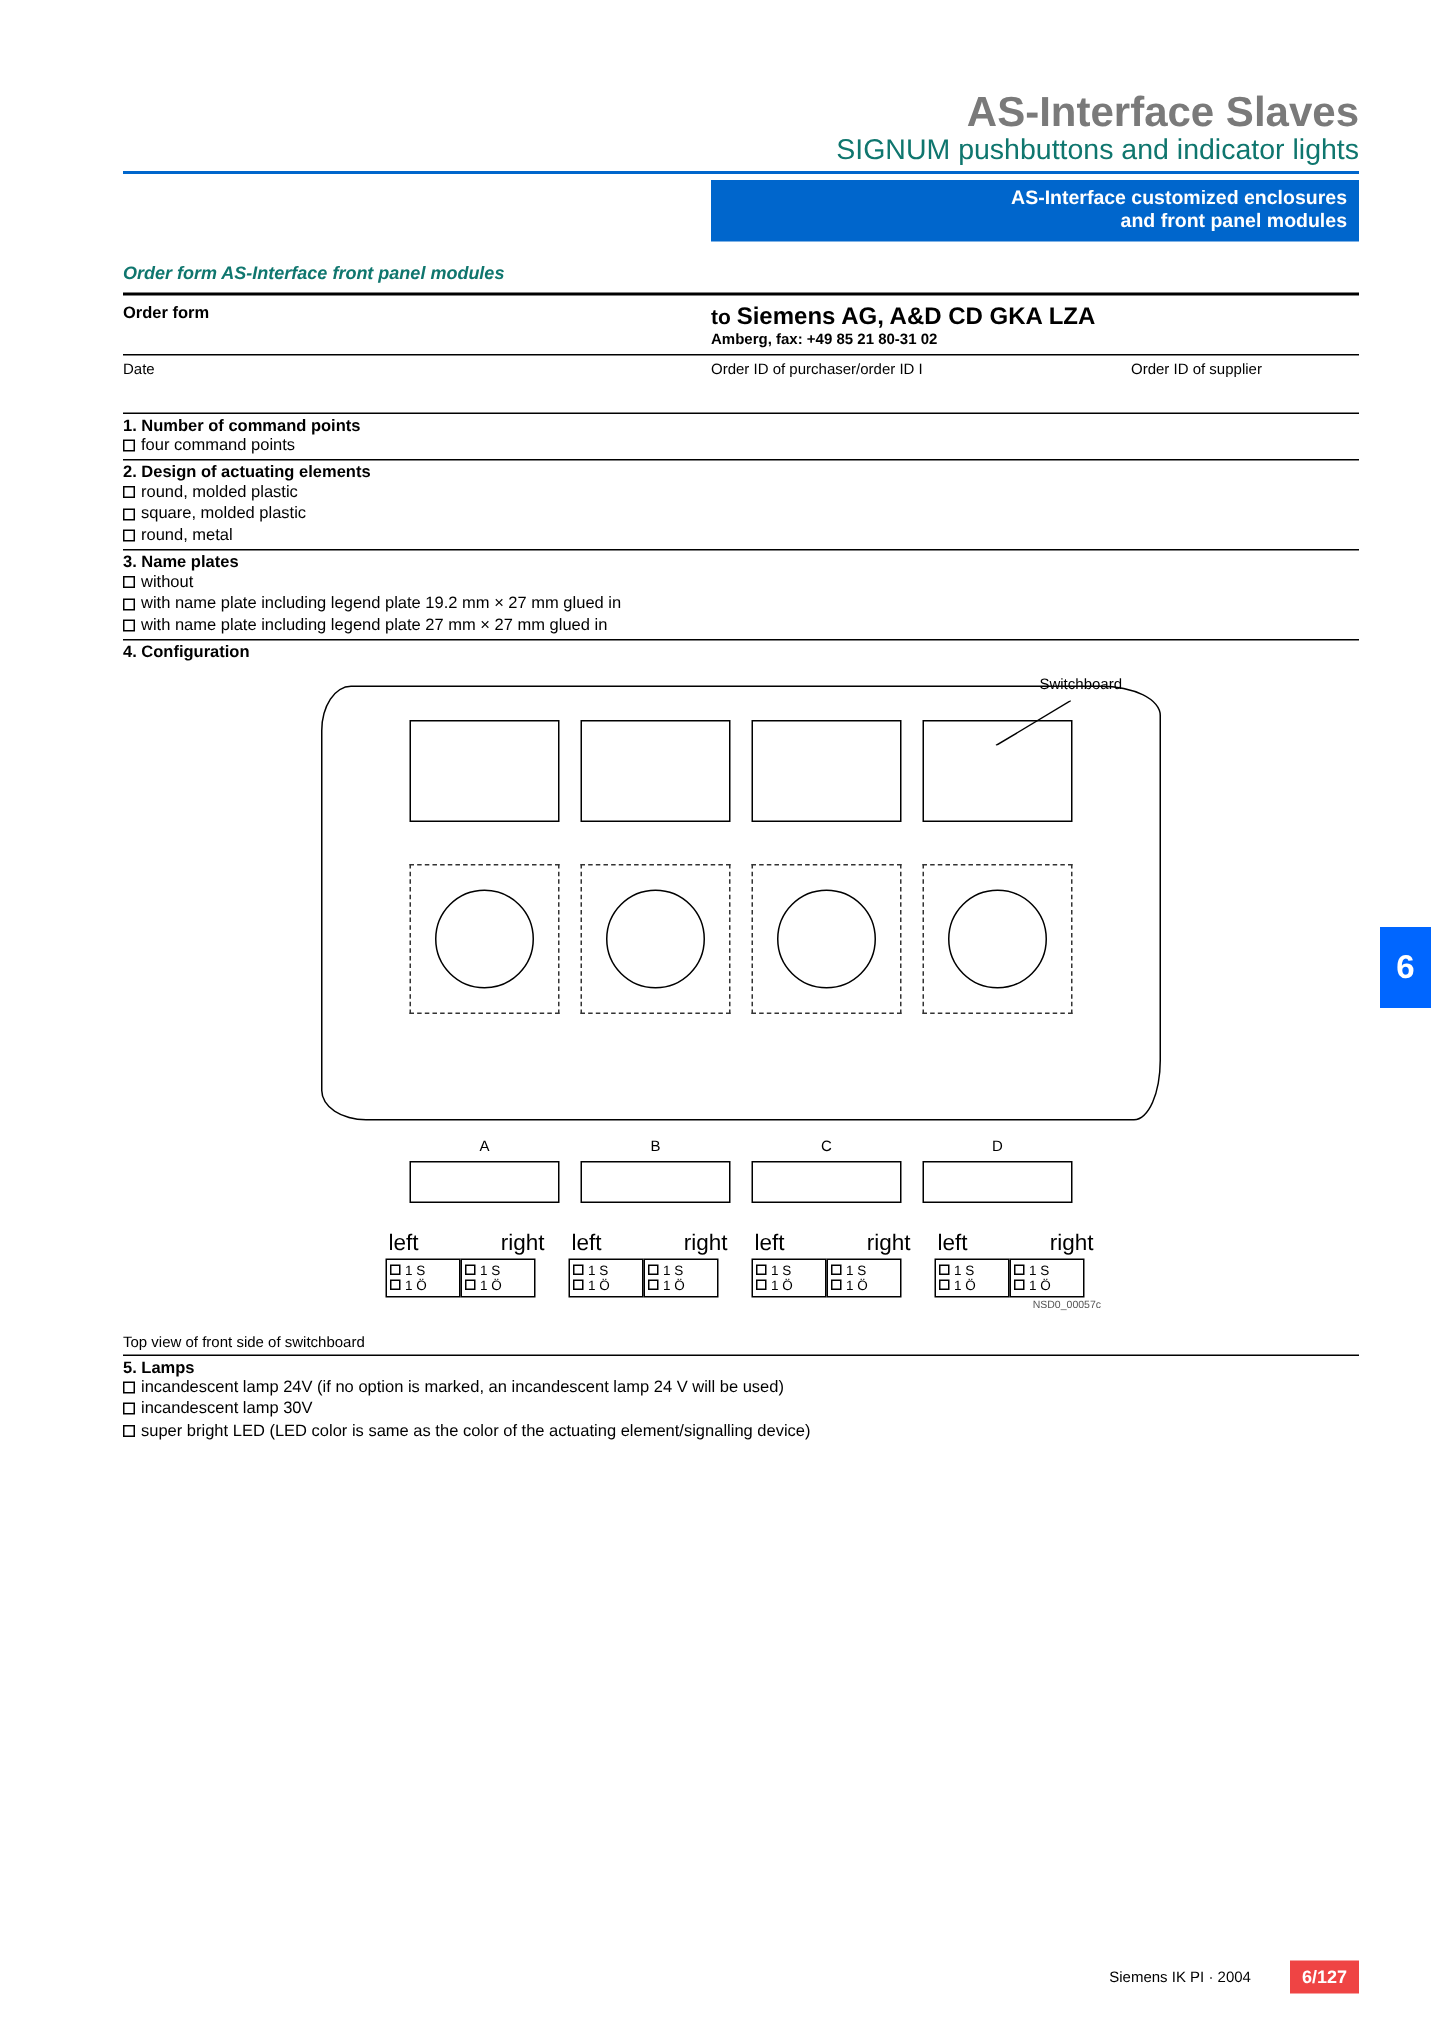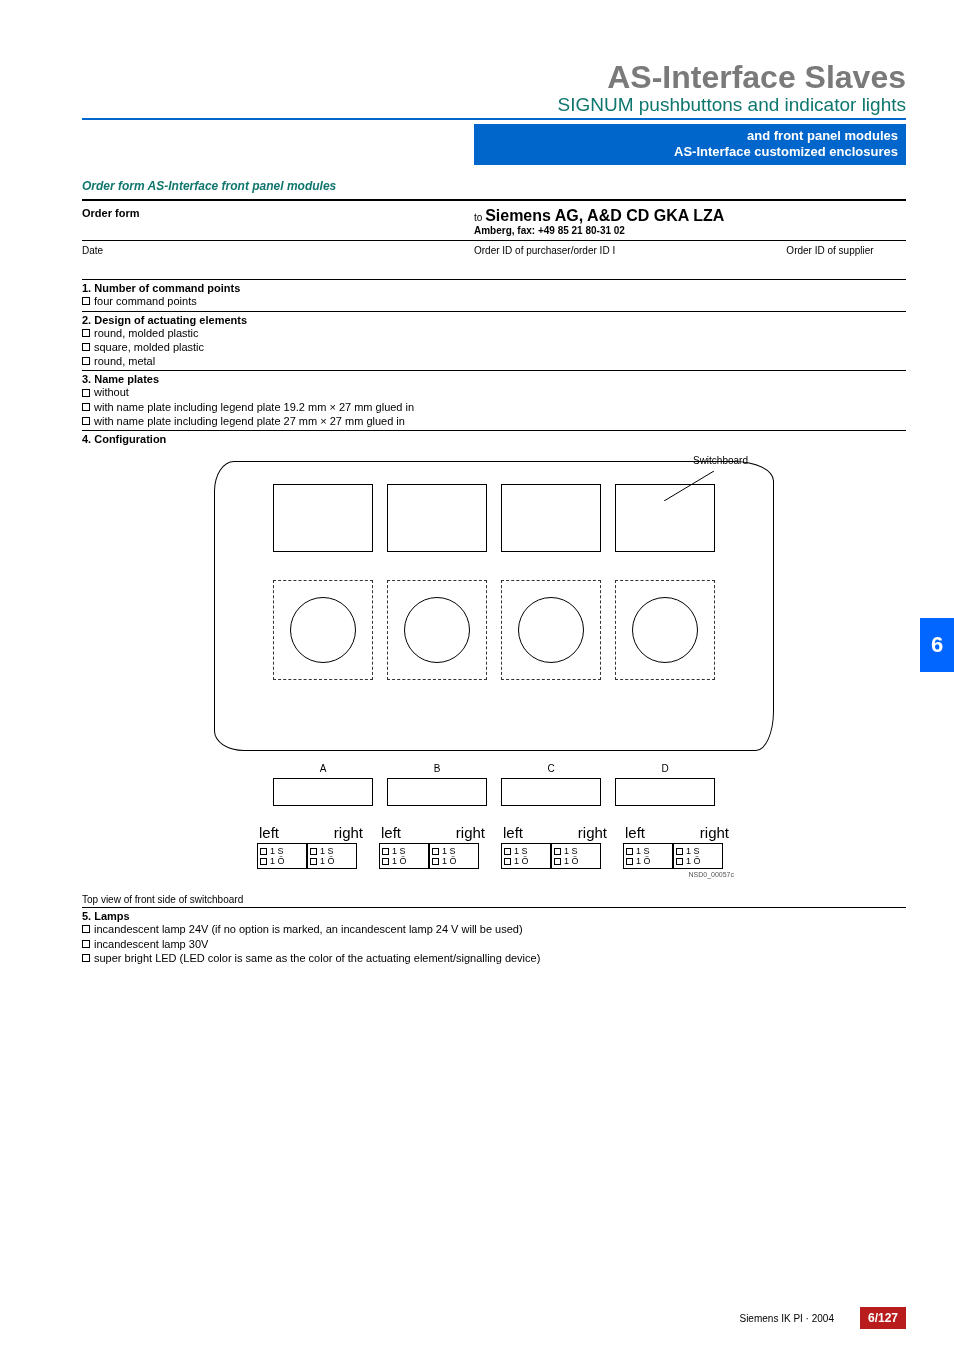--- a/index.html
+++ b/index.html
@@ -16,21 +16,21 @@
     width: 954px;
     padding: 60px 48px 20px 82px;
     position: relative;
     min-height: 1351px;
   }
   .header {
     text-align: right;
     margin-bottom: 4px;
   }
   .title1 {
-    font-size: 32px;
+    font-size: 28px;
     font-weight: bold;
     color: #7a7a7a;
     margin: 0;
     line-height: 1.1;
   }
   .title2 {
     font-size: 19px;
     color: #0f766e;
     margin: 0;
     line-height: 1.1;
@@ -58,23 +58,23 @@
   .thick-hr { border: none; border-top: 2px solid #000; margin: 2px 0 4px 0; }
   .thin-hr { border: none; border-top: 1px solid #000; margin: 2px 0; }
 
   .formrow {
     display: flex;
     align-items: flex-start;
     padding: 2px 0;
   }
   .formrow .col1 { flex: 0 0 392px; }
   .formrow .col2 { flex: 0 0 280px; }
-  .formrow .col3 { flex: 1; text-align: center; }
+  .formrow .col3 { flex: 1; }
   .bold { font-weight: bold; }
-  .order-to { font-size: 10px; font-weight: normal; }
+  .order-to { font-size: 14px; font-weight: bold; }
   .order-to-big { font-size: 16px; font-weight: bold; }
   .fax { font-size: 10px; font-weight: bold; }
   .label-sm { font-size: 10px; }
 
   .opt-line { display: flex; align-items: center; gap: 4px; line-height: 1.3; }
   .chk {
     width: 8px; height: 8px;
     border: 1px solid #000;
     display: inline-block;
     flex: 0 0 8px;
@@ -173,39 +173,39 @@
   .footer {
     position: absolute;
     bottom: 22px;
     right: 48px;
     display: flex;
     align-items: center;
     gap: 26px;
     font-size: 10px;
   }
   .footer .pgbox {
-    background: #b91c1c;
+    background: #ef4444;
     color: #fff;
     font-weight: bold;
     padding: 4px 8px;
     font-size: 12px;
   }
 </style>
 </head>
 <body>
 
 <div class="page">
 
   <div class="header">
     <div class="title1">AS-Interface Slaves</div>
     <div class="title2">SIGNUM pushbuttons and indicator lights</div>
   </div>
   <div class="blue-band">
+    <div>AS-Interface customized enclosures</div>
     <div>and front panel modules</div>
-    <div>AS-Interface customized enclosures</div>
   </div>
 
   <div class="section-label">Order form AS-Interface front panel modules</div>
   <hr class="thick-hr">
 
   <div class="formrow">
     <div class="col1 bold">Order form</div>
     <div style="flex:1">
       <span class="order-to">to </span><span class="order-to-big">Siemens AG, A&amp;D CD GKA LZA</span>
       <div class="fax">Amberg, fax: +49 85 21 80-31 02</div>

